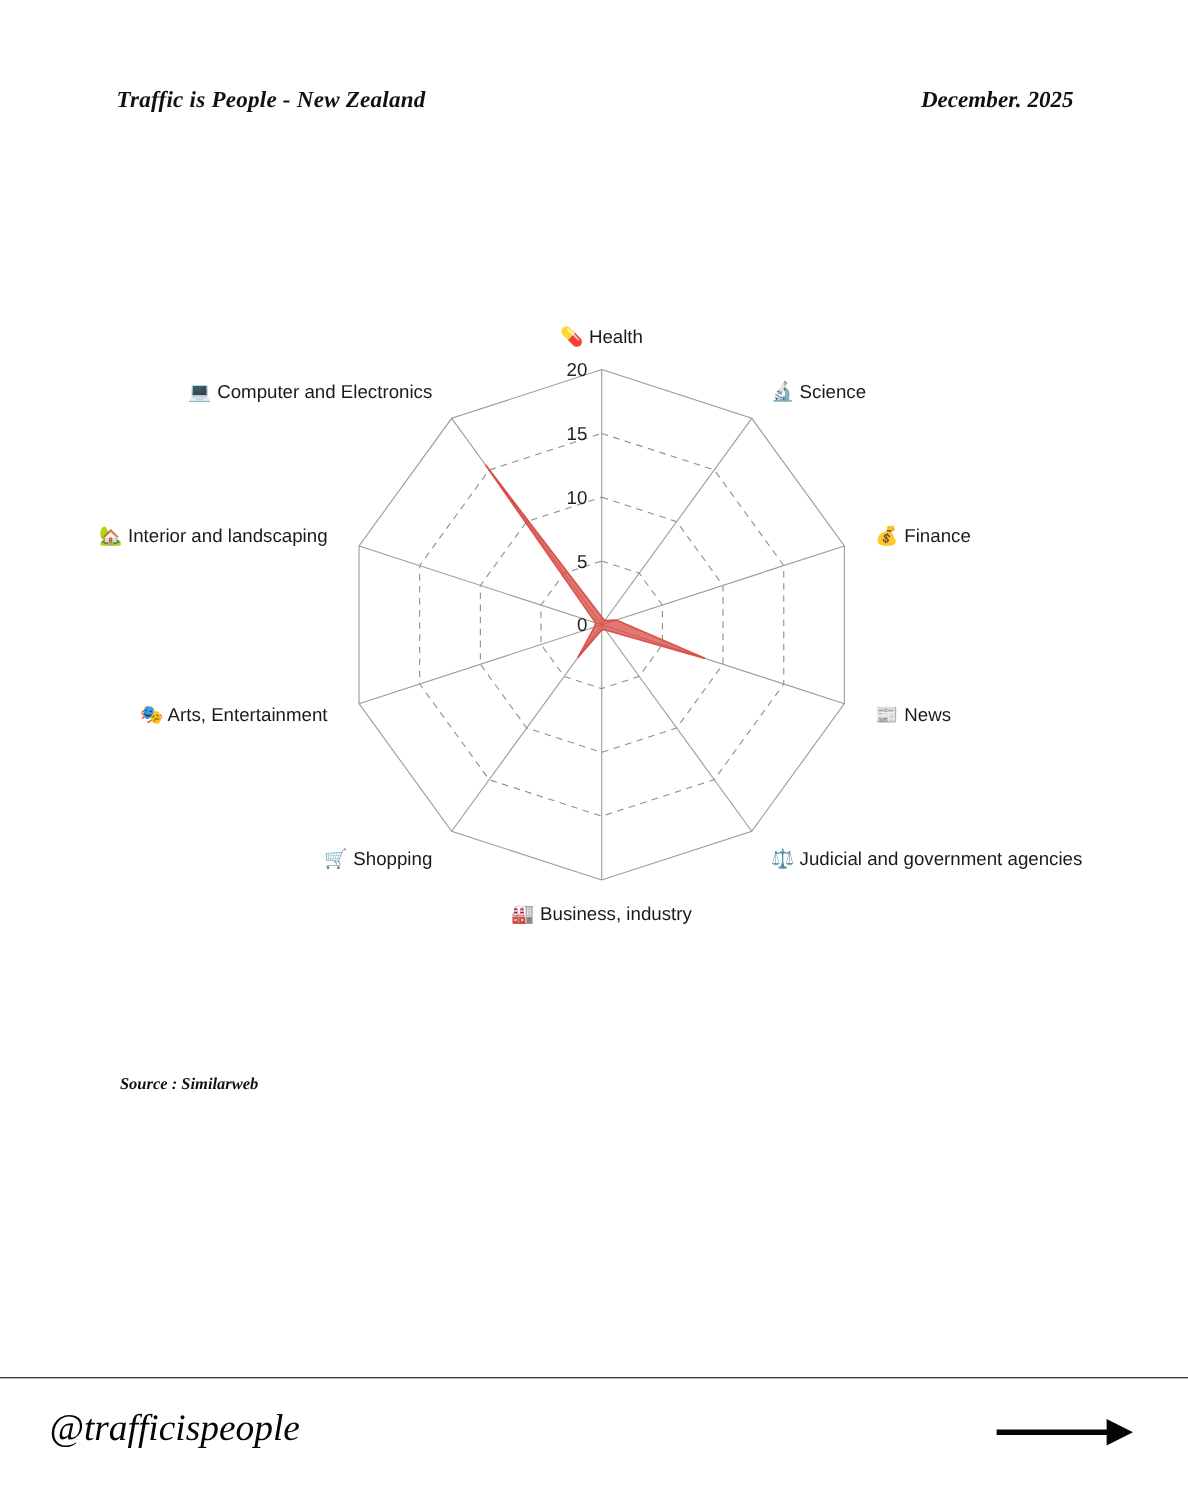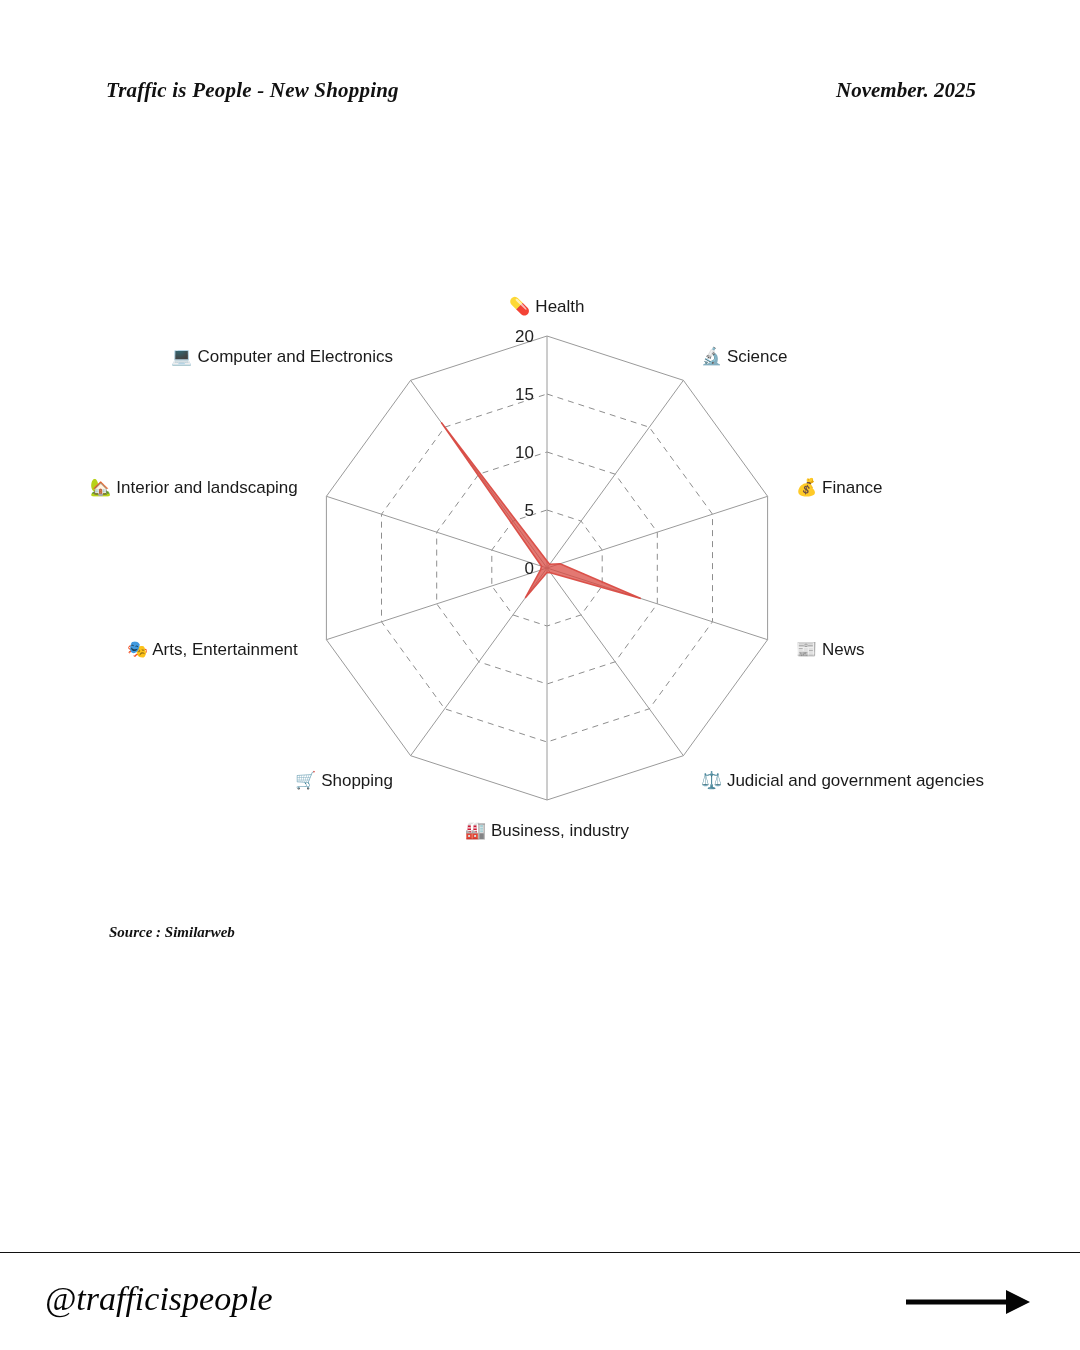--- a/index.html
+++ b/index.html
@@ -46,21 +46,21 @@
     font-family: "Liberation Serif", serif;
     font-style: italic;
     font-weight: bold;
     font-size: 74px;
     color: #050505;
     letter-spacing: -0.5px;
   }
   .source {
     position: absolute;
     left: 109px;
-    top: 924px;
+    top: 978px;
     font-family: "Liberation Serif", serif;
     font-style: italic;
     font-weight: bold;
     font-size: 15px;
     color: #111111;
   }
   .rule {
     position: absolute;
     left: 0;
     top: 1252px;
@@ -104,22 +104,22 @@
     font-family: "Liberation Sans", sans-serif;
     font-size: 17px;
     fill: #1a1a1a;
   }
 </style>
 </head>
 <body>
 
 <div class="page">
 
-  <div class="kicker">Traffic is People - New Shopping</div>
-  <div class="date">November. 2025</div>
+  <div class="kicker">Traffic is People - New Zealand</div>
+  <div class="date">December. 2025</div>
 
   <div class="chart-wrap">
     <svg id="radar-svg" width="920" height="600" viewBox="0 0 920 600">
         <polygon points="467.0,240.0 501.1,251.1 522.2,280.1 522.2,315.9 501.1,344.9 467.0,356.0 432.9,344.9 411.8,315.9 411.8,280.1 432.9,251.1" fill="none" stroke="#8e8e8e" stroke-width="1" stroke-dasharray="6,5"></polygon>
         <polygon points="467.0,182.0 535.2,204.2 577.3,262.2 577.3,333.8 535.2,391.8 467.0,414.0 398.8,391.8 356.7,333.8 356.7,262.2 398.8,204.2" fill="none" stroke="#8e8e8e" stroke-width="1" stroke-dasharray="6,5"></polygon>
         <polygon points="467.0,124.0 569.3,157.2 632.5,244.2 632.5,351.8 569.3,438.8 467.0,472.0 364.7,438.8 301.5,351.8 301.5,244.2 364.7,157.2" fill="none" stroke="#8e8e8e" stroke-width="1" stroke-dasharray="6,5"></polygon>
         <polygon points="467.0,66.0 603.4,110.3 687.6,226.3 687.6,369.7 603.4,485.7 467.0,530.0 330.6,485.7 246.4,369.7 246.4,226.3 330.6,110.3" fill="none" stroke="#9a9a9a" stroke-width="1" stroke-dasharray="none"></polygon>
         <line x1="467" y1="298" x2="467.0" y2="66.0" stroke="#9a9a9a" stroke-width="1"></line>
         <line x1="467" y1="298" x2="603.4" y2="110.3" stroke="#9a9a9a" stroke-width="1"></line>
         <line x1="467" y1="298" x2="687.6" y2="226.3" stroke="#9a9a9a" stroke-width="1"></line>

